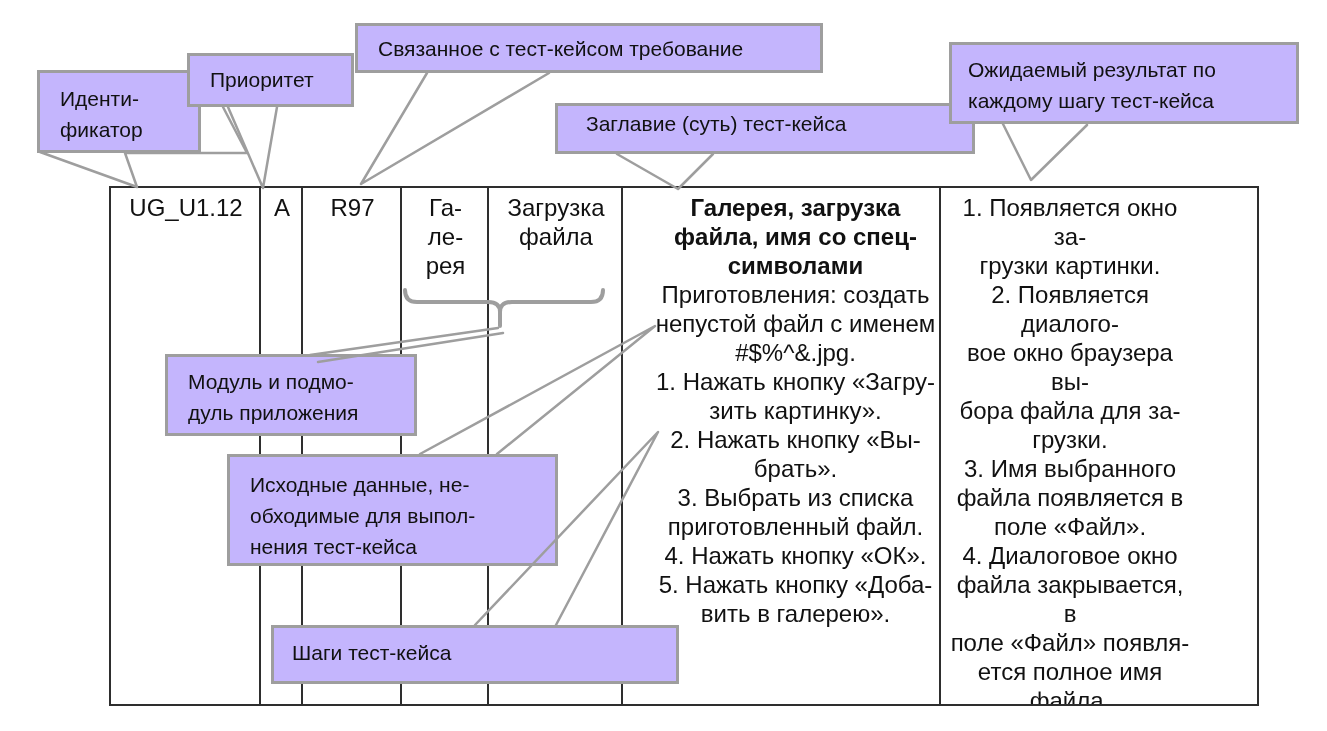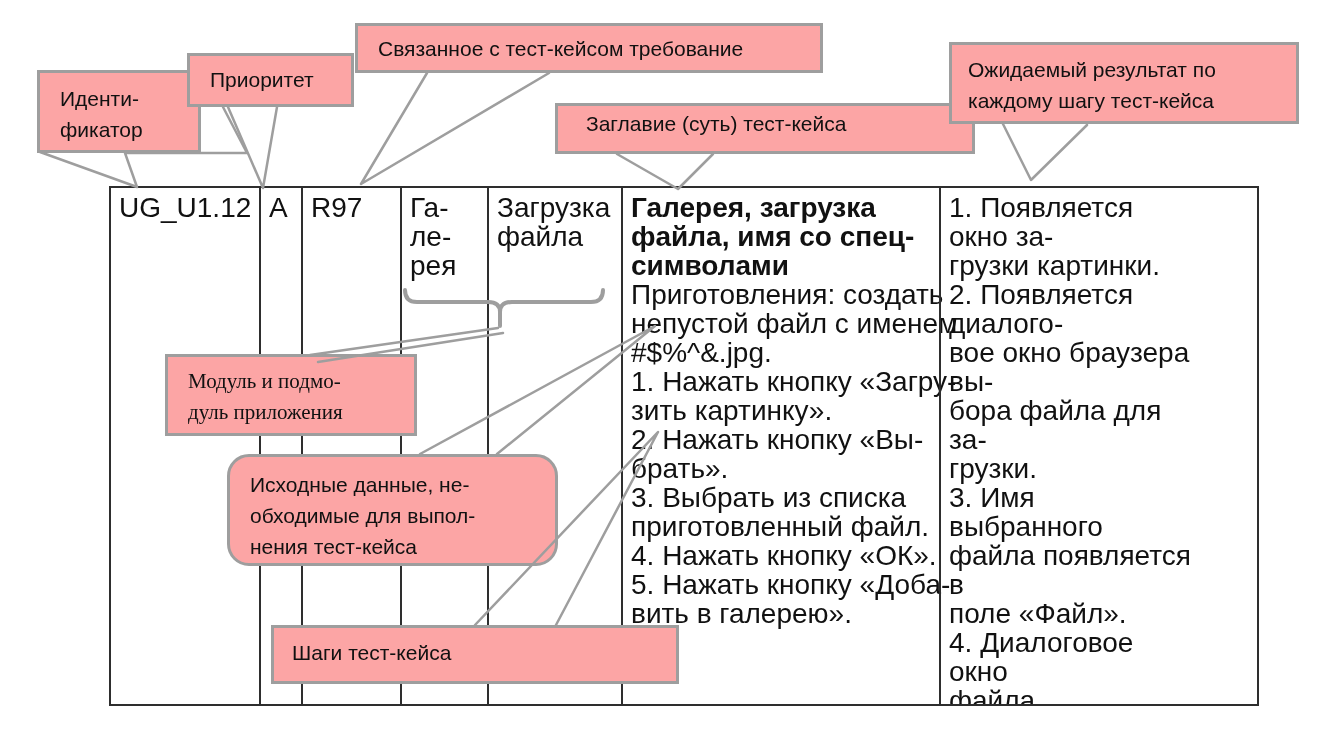--- a/index.html
+++ b/index.html
@@ -8,45 +8,45 @@
     font-family:"Liberation Sans","DejaVu Sans",sans-serif;color:#111;
     overflow:hidden;
   }
   
   #tc-table{
     position:absolute;left:109px;top:186px;width:1150px;height:520px;
     border:2px solid #2e2e2e;box-sizing:border-box;z-index:1;background:#fff;
   }
   .cell{
     position:absolute;top:0;bottom:0;box-sizing:border-box;
-    font-size:28px;line-height:29px;padding:5px 6px 0 8px;
-    white-space:pre-line;overflow:hidden;
+    font-size:24px;line-height:29px;padding:5px 6px 0 8px;
+    white-space:pre-line;overflow:hidden;text-align:center;
   }
   .cell + .cell{border-left:2px solid #2e2e2e;}
   #cell-id       {left:0;    width:148px;}
   #cell-priority {left:148px;width:42px;}
   #cell-req      {left:190px;width:99px;}
   #cell-module   {left:289px;width:87px;}
   #cell-submod   {left:376px;width:134px;}
   #cell-title    {left:510px;width:345px;}
   #cell-expected {left:828px;width:258px;}
   .tc-title-bold{font-weight:bold;white-space:pre-line;}
   
   .callout{
-    position:absolute;background:#fca5a5;border:3px solid #9e9e9e;
+    position:absolute;background:#c4b5fd;border:3px solid #9e9e9e;
     box-sizing:border-box;z-index:3;font-size:21px;line-height:31px;
     white-space:pre-line;color:#111;
   }
   #callout-identifier {left:37px; top:70px; width:164px;height:83px; padding:10px 0 0 20px;}
   #callout-priority   {left:187px;top:53px; width:167px;height:54px; padding:8px 0 18px 20px;}
   #callout-requirement{left:355px;top:23px; width:468px;height:50px; padding:7px 0 0 20px;}
   #callout-title      {left:555px;top:103px;width:420px;height:51px; padding:2px 0 0 28px;}
   #callout-expected   {left:949px;top:42px; width:350px;height:82px; padding:9px 0 8px 16px;}
-  #callout-module     {left:165px;top:354px;width:252px;height:82px; padding:9px 0 16px 20px;font-family:Liberation Serif, serif;}
-  #callout-inputs     {left:227px;top:454px;width:331px;height:112px;padding:12px 0 0 20px;border-radius:22px;}
+  #callout-module     {left:165px;top:354px;width:252px;height:82px; padding:9px 0 16px 20px;}
+  #callout-inputs     {left:227px;top:454px;width:331px;height:112px;padding:12px 0 0 20px;}
   #callout-steps      {left:271px;top:625px;width:408px;height:59px; padding:9px 0 0 18px;}
   
   #connector-layer{position:absolute;left:0;top:0;z-index:4;pointer-events:none;}
   .tail{stroke:#9e9e9e;stroke-width:2.5;fill:none;stroke-linecap:round;stroke-linejoin:round;}
   .brace{stroke:#9e9e9e;stroke-width:4;fill:none;stroke-linecap:round;stroke-linejoin:round;}
 </style>
 </head>
 <body>
 
 <div id="figure">

